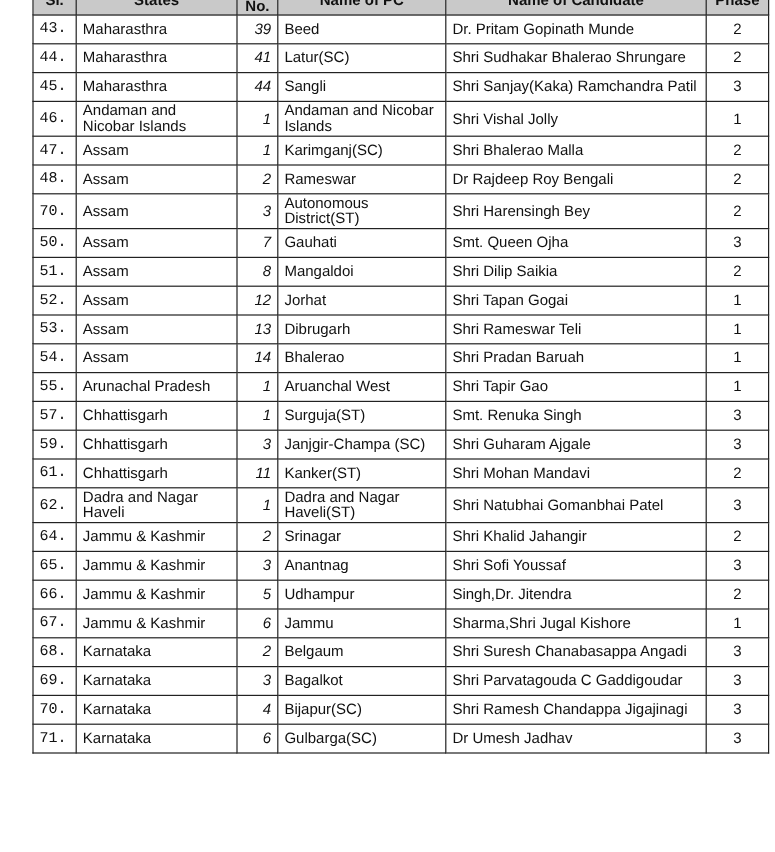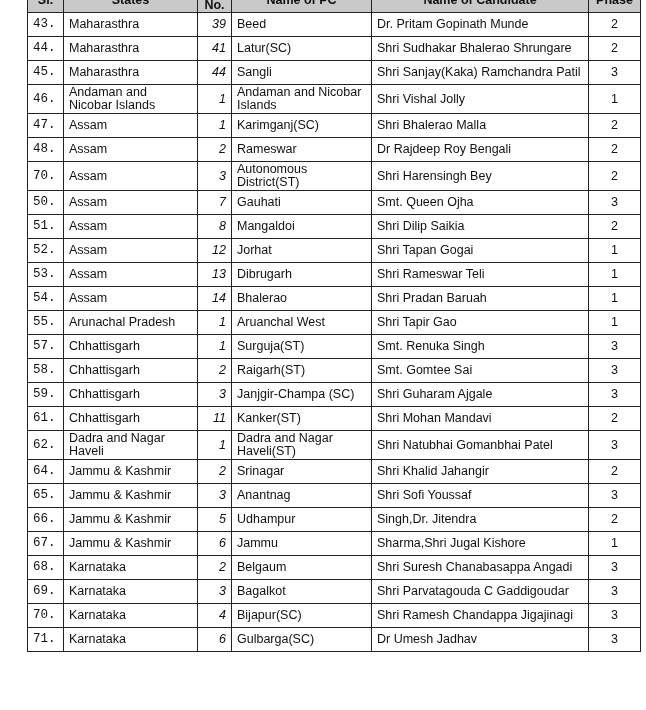--- a/index.html
+++ b/index.html
@@ -144,28 +144,20 @@
       </tr>
       <tr class="r1">
         <td class="sl">57.</td>
         <td>Chhattisgarh</td>
         <td class="num">1</td>
         <td>Surguja(ST)</td>
         <td>Smt. Renuka Singh</td>
         <td class="ph">3</td>
       </tr>
       <tr class="r1">
-        <td class="sl">58.</td>
-        <td>Chhattisgarh</td>
-        <td class="num">2</td>
-        <td>Raigarh(ST)</td>
-        <td>Smt. Gomtee Sai</td>
-        <td class="ph">3</td>
-      </tr>
-      <tr class="r1">
         <td class="sl">59.</td>
         <td>Chhattisgarh</td>
         <td class="num">3</td>
         <td>Janjgir-Champa (SC)</td>
         <td>Shri Guharam Ajgale</td>
         <td class="ph">3</td>
       </tr>
       <tr class="r1">
         <td class="sl">61.</td>
         <td>Chhattisgarh</td>

